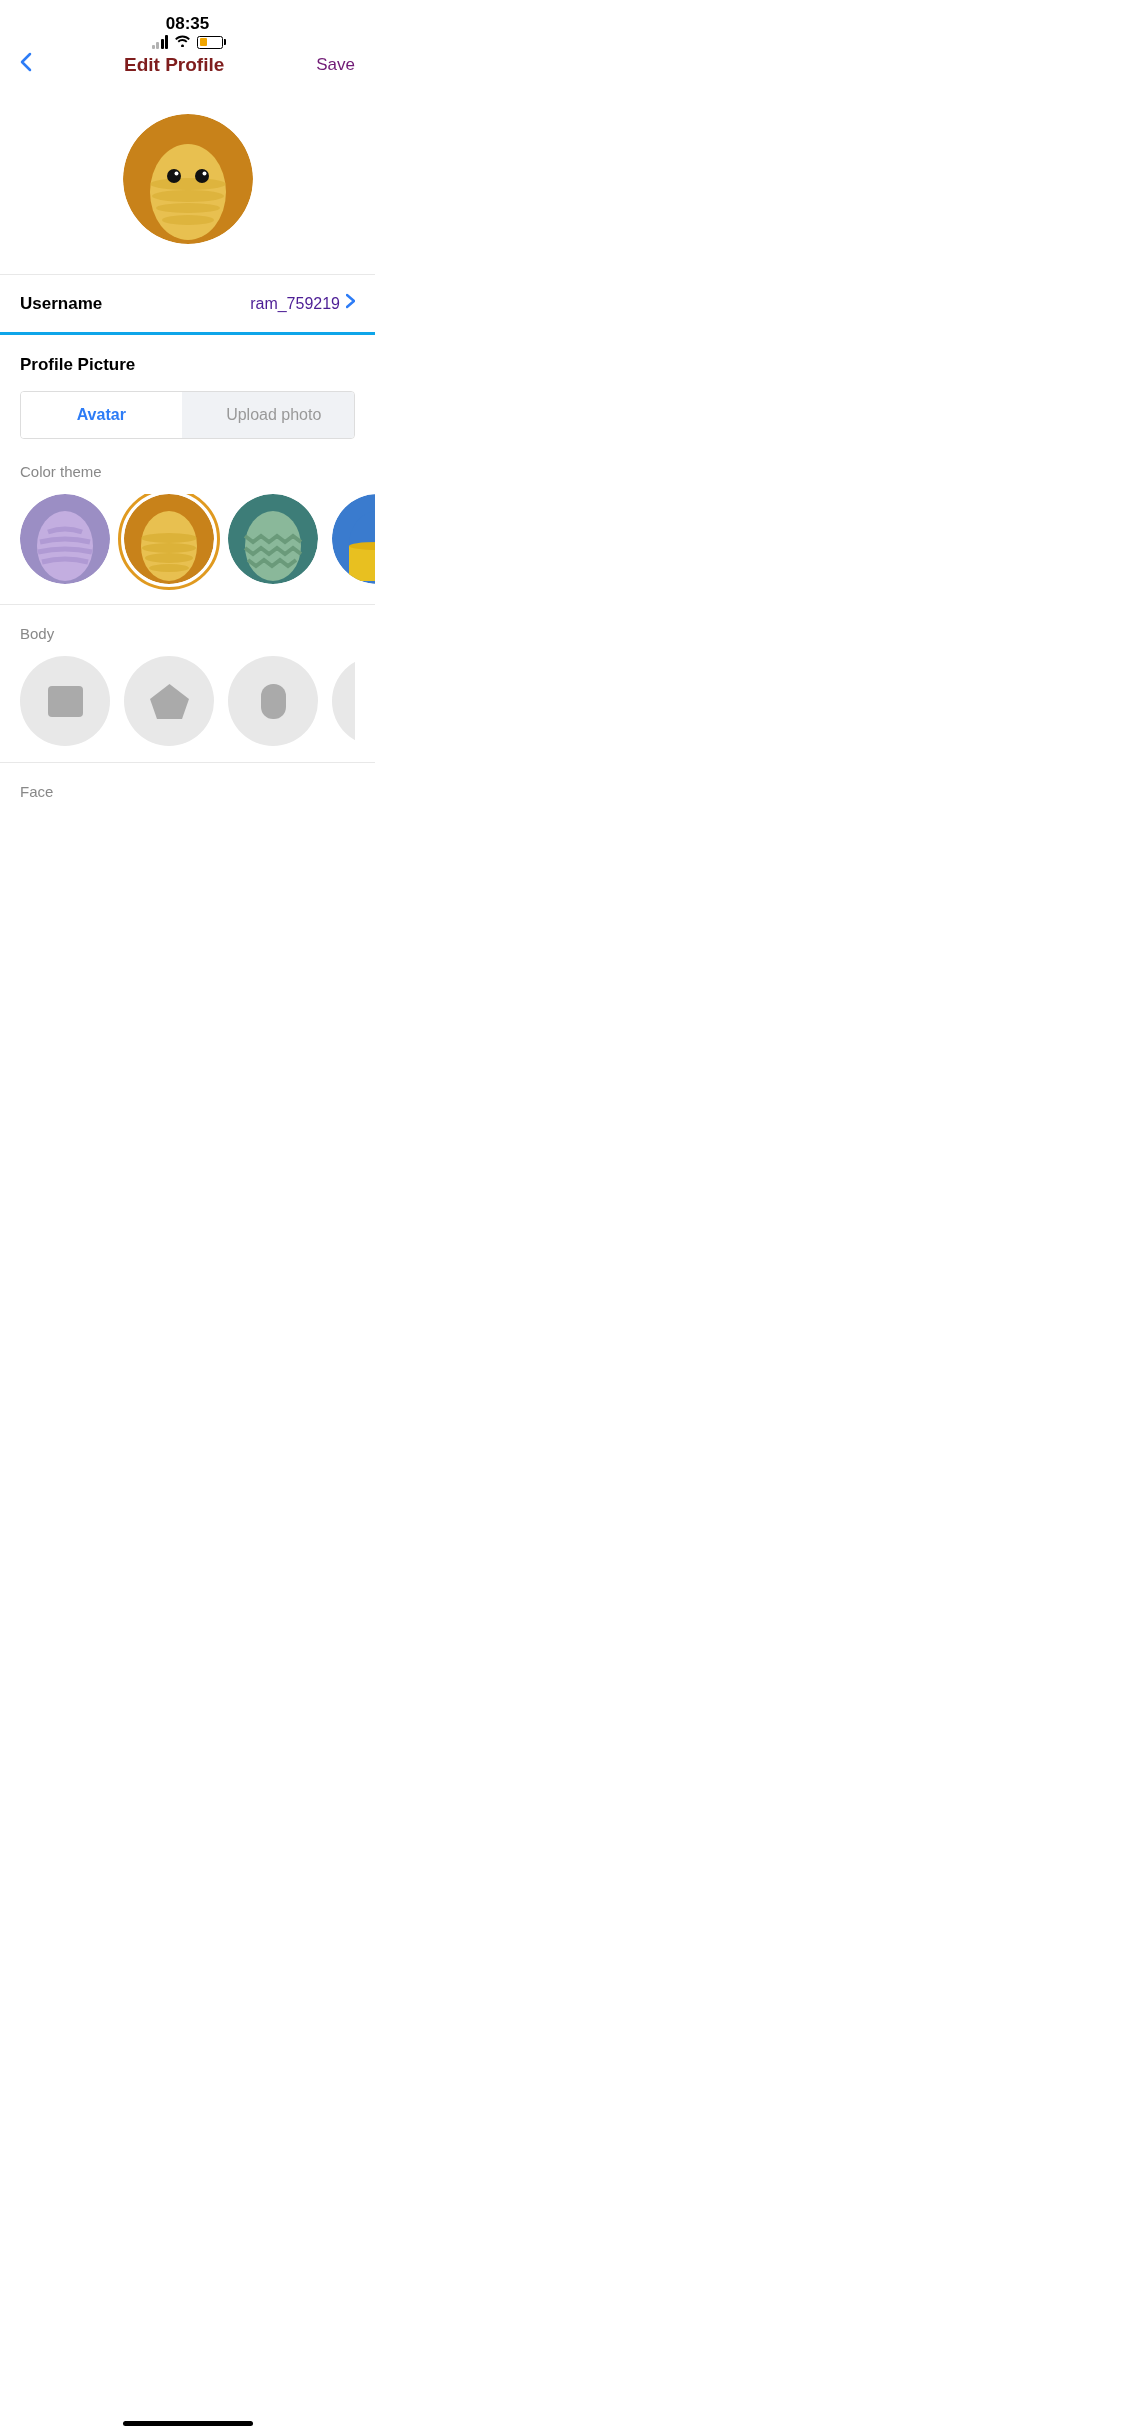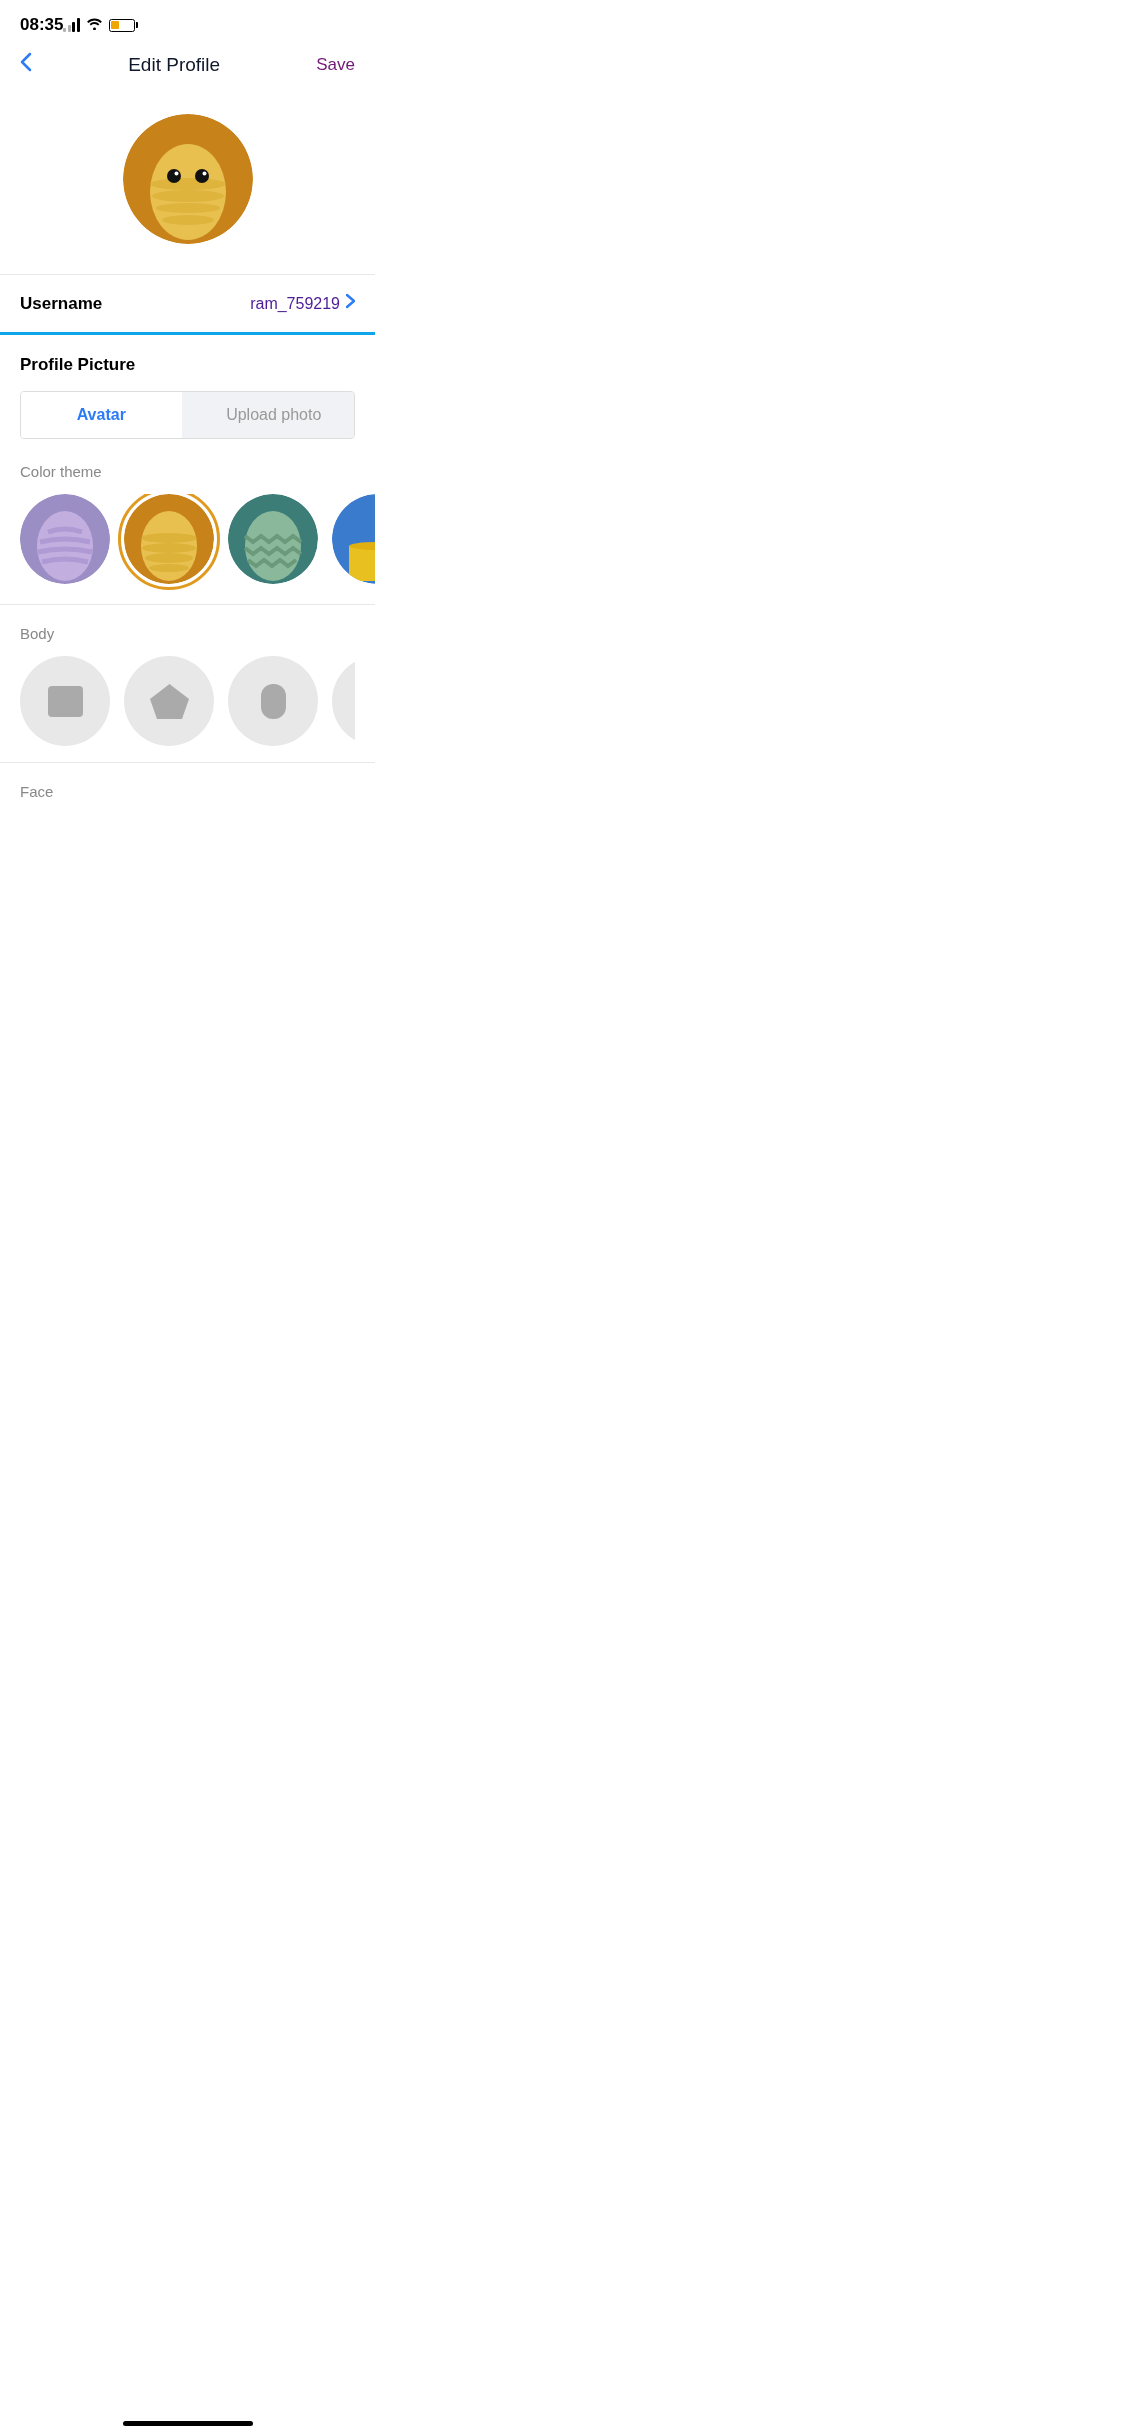--- a/index.html
+++ b/index.html
@@ -10,23 +10,25 @@
       font-family: -apple-system, BlinkMacSystemFont, 'SF Pro Display', 'Helvetica Neue', Arial, sans-serif;
       width: 375px;
       min-height: 812px;
       overflow-x: hidden;
       position: relative;
     }
 
     
     .status-bar {
       display: flex;
+      justify-content: space-between;
       align-items: center;
       padding: 14px 20px 8px 20px;
       height: 44px;
+      flex-direction: column;
     }
 
     .status-time {
       font-size: 17px;
       font-weight: 600;
       color: #000;
     }
 
     .status-icons {
       display: flex;
@@ -97,22 +99,22 @@
 
     .nav-back {
       color: #2d7cf6;
       font-size: 22px;
       font-weight: 300;
       cursor: pointer;
     }
 
     .nav-title {
       font-size: 19px;
-      font-weight: 400;
-      color: #0f172a;
+      font-weight: 700;
+      color: #7f1d1d;
     }
 
     .nav-save {
       font-size: 17px;
       color: #701a75;
       cursor: pointer;
     }
 
     
     .avatar-section {

